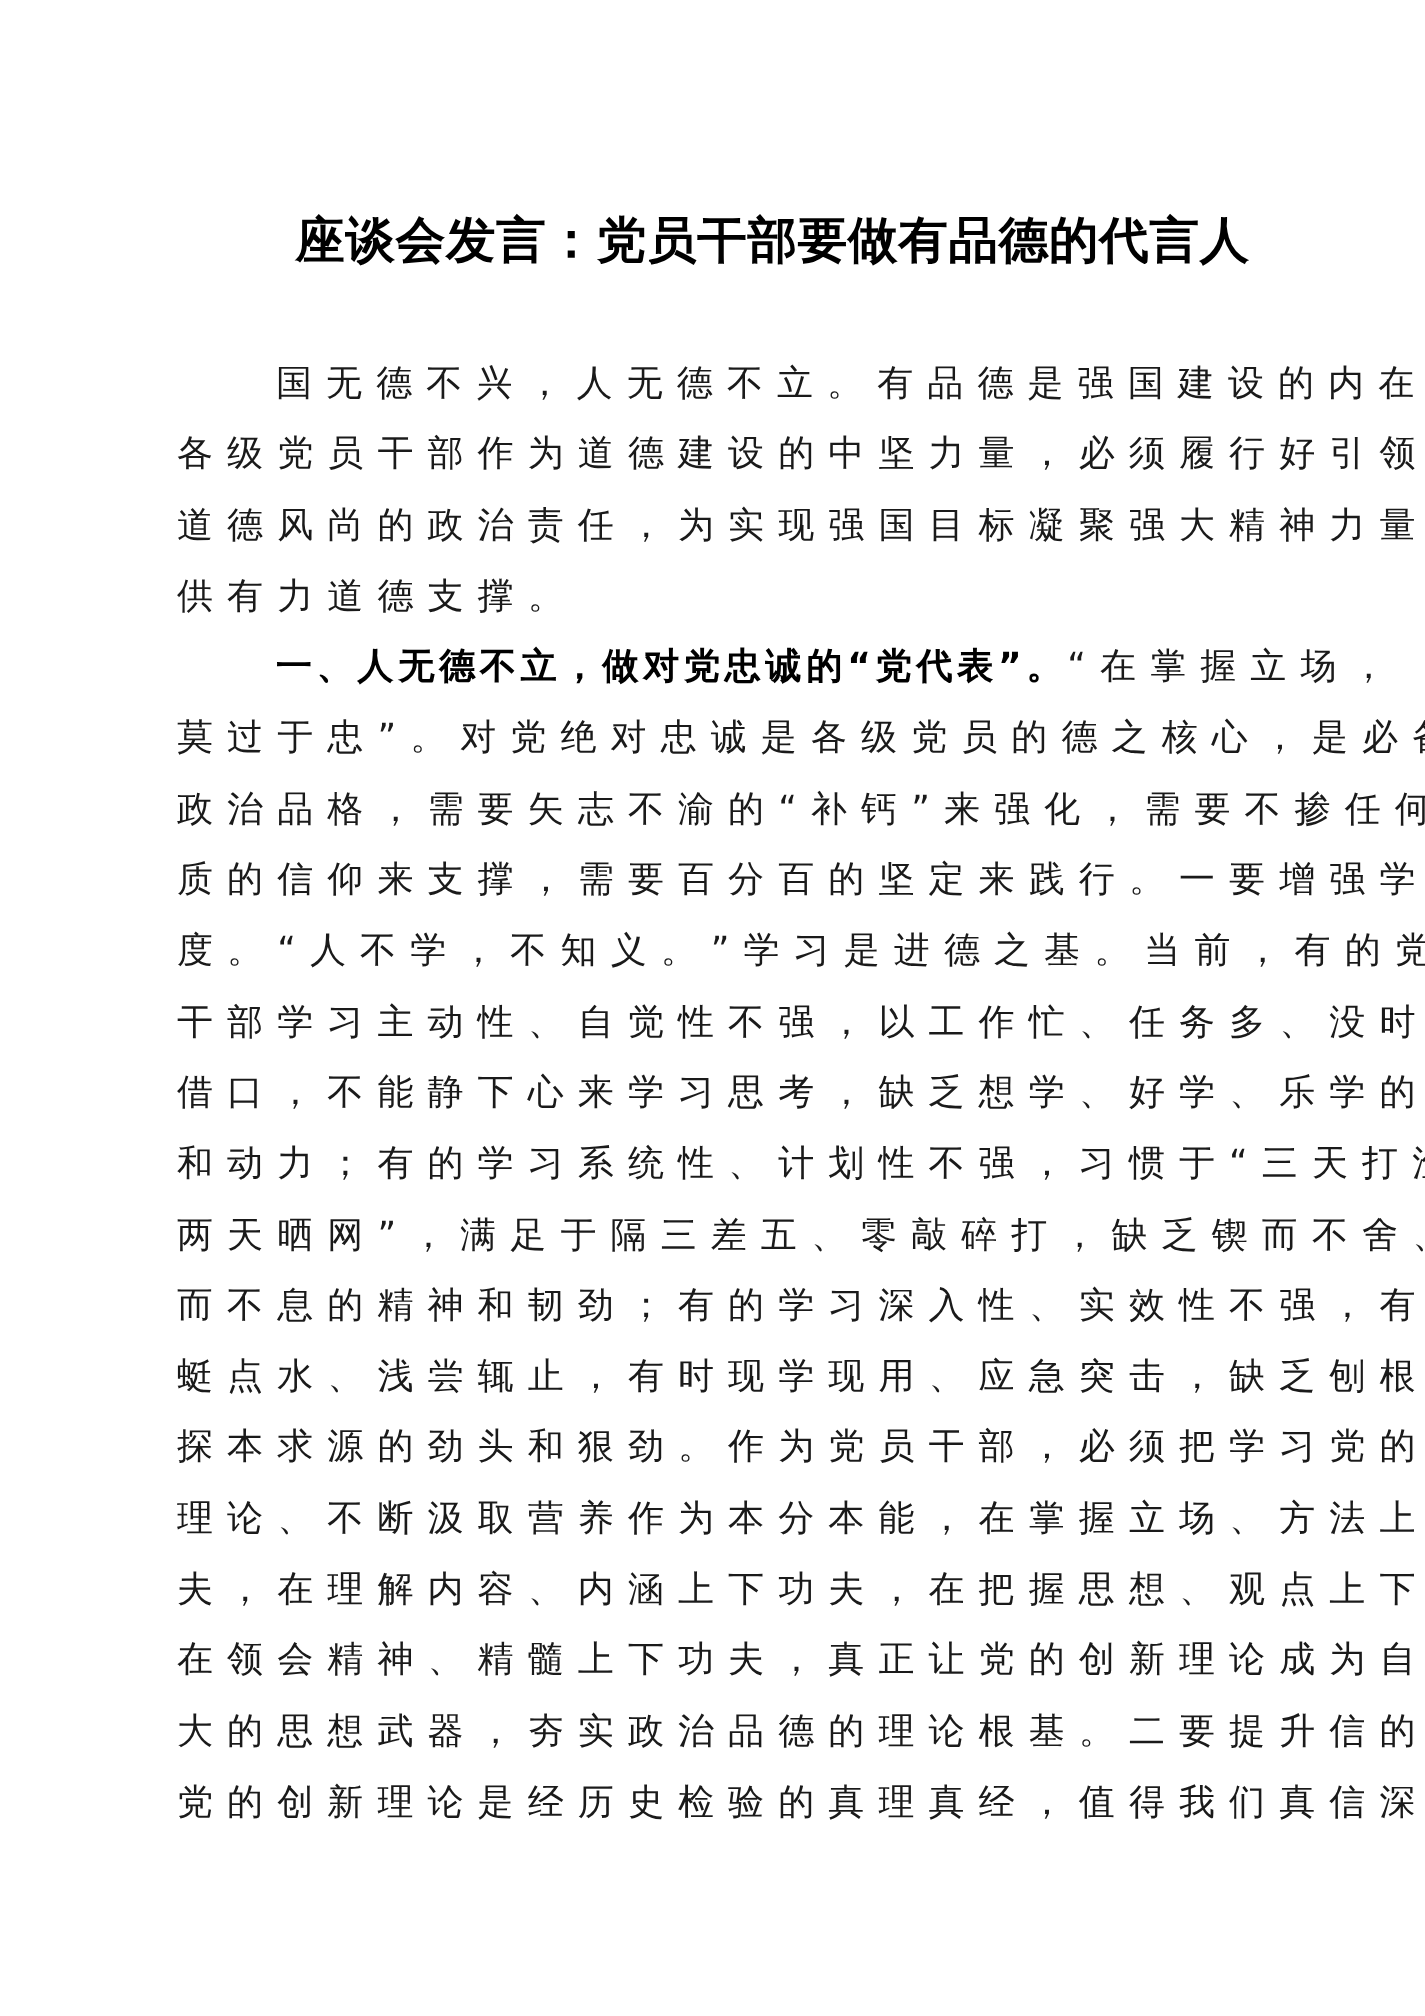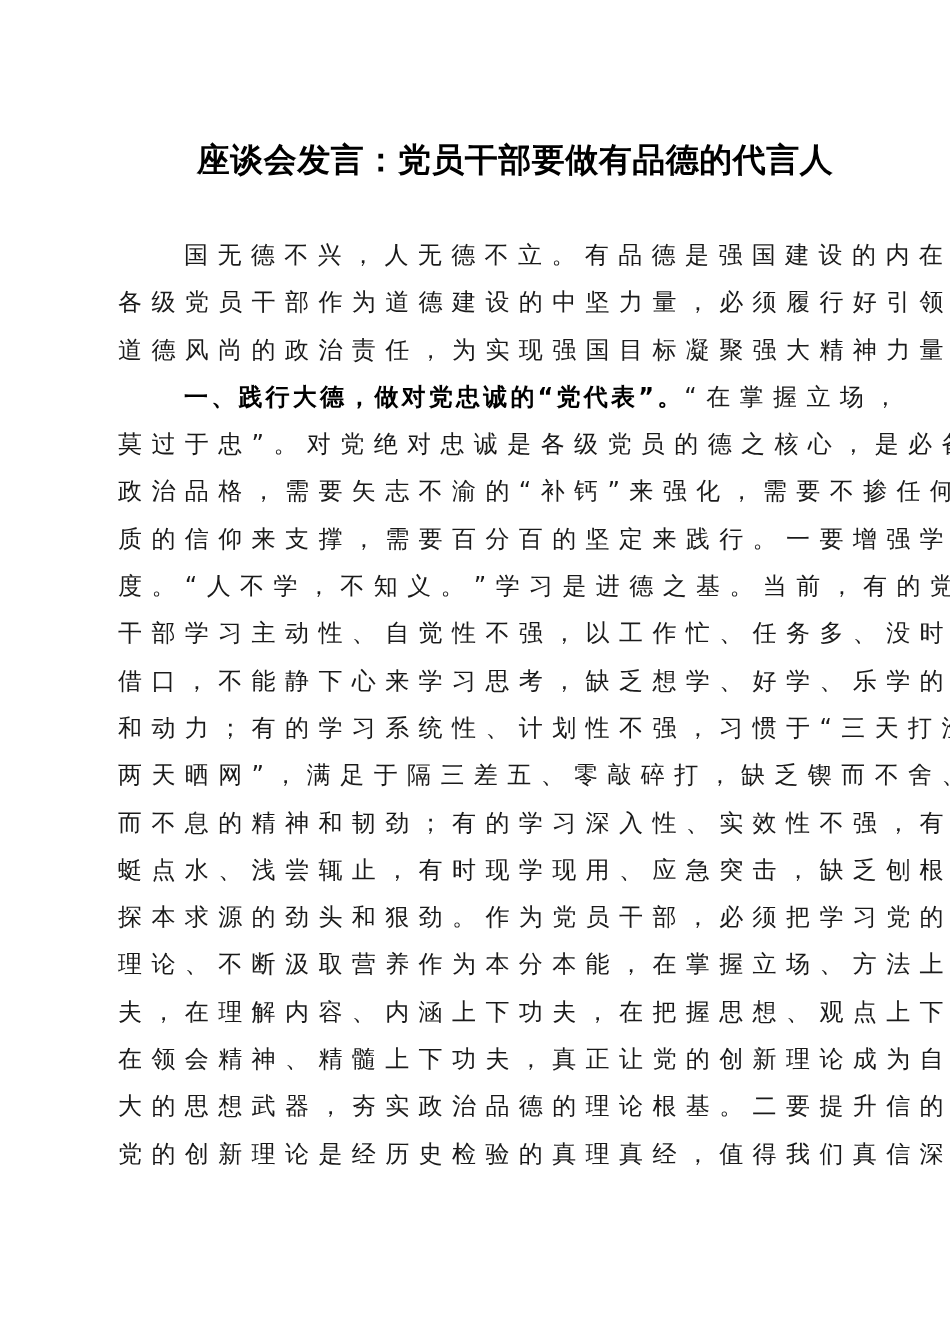--- a/index.html
+++ b/index.html
@@ -64,24 +64,25 @@
 
 <div class="page">
   <div class="title">座谈会发言：党员干部要做有品德的代言人</div>
 
   <div class="body">
 
     <div>
       <div class="line indent">国无德不兴，人无德不立。有品德是强国建设的内在要求</div>
       <div class="line">各级党员干部作为道德建设的中坚力量，必须履行好引领社会</div>
       <div class="line">道德风尚的政治责任，为实现强国目标凝聚强大精神力量，提</div>
+      <div class="line">供有力道德支撑。</div>
     </div>
 
     <div>
-      <div class="line indent"><span class="heading-span">一、践行大德，做对党忠诚的“党代表”。</span><span>“在掌握立场，</span></div>
+      <div class="line indent"><span class="heading-span">一、人无德不立，做对党忠诚的“党代表”。</span><span>“在掌握立场，</span></div>
       <div class="line">莫过于忠”。对党绝对忠诚是各级党员的德之核心，是必备的</div>
       <div class="line">政治品格，需要矢志不渝的“补钙”来强化，需要不掺任何杂</div>
       <div class="line">质的信仰来支撑，需要百分百的坚定来践行。一要增强学的深</div>
       <div class="line">度。“人不学，不知义。”学习是进德之基。当前，有的党员</div>
       <div class="line">干部学习主动性、自觉性不强，以工作忙、任务多、没时间为</div>
       <div class="line">借口，不能静下心来学习思考，缺乏想学、好学、乐学的热情</div>
       <div class="line">和动力；有的学习系统性、计划性不强，习惯于“三天打渔，</div>
       <div class="line">两天晒网”，满足于隔三差五、零敲碎打，缺乏锲而不舍、驰</div>
       <div class="line">而不息的精神和韧劲；有的学习深入性、实效性不强，有时蜻</div>
       <div class="line">蜓点水、浅尝辄止，有时现学现用、应急突击，缺乏刨根问底、</div>

